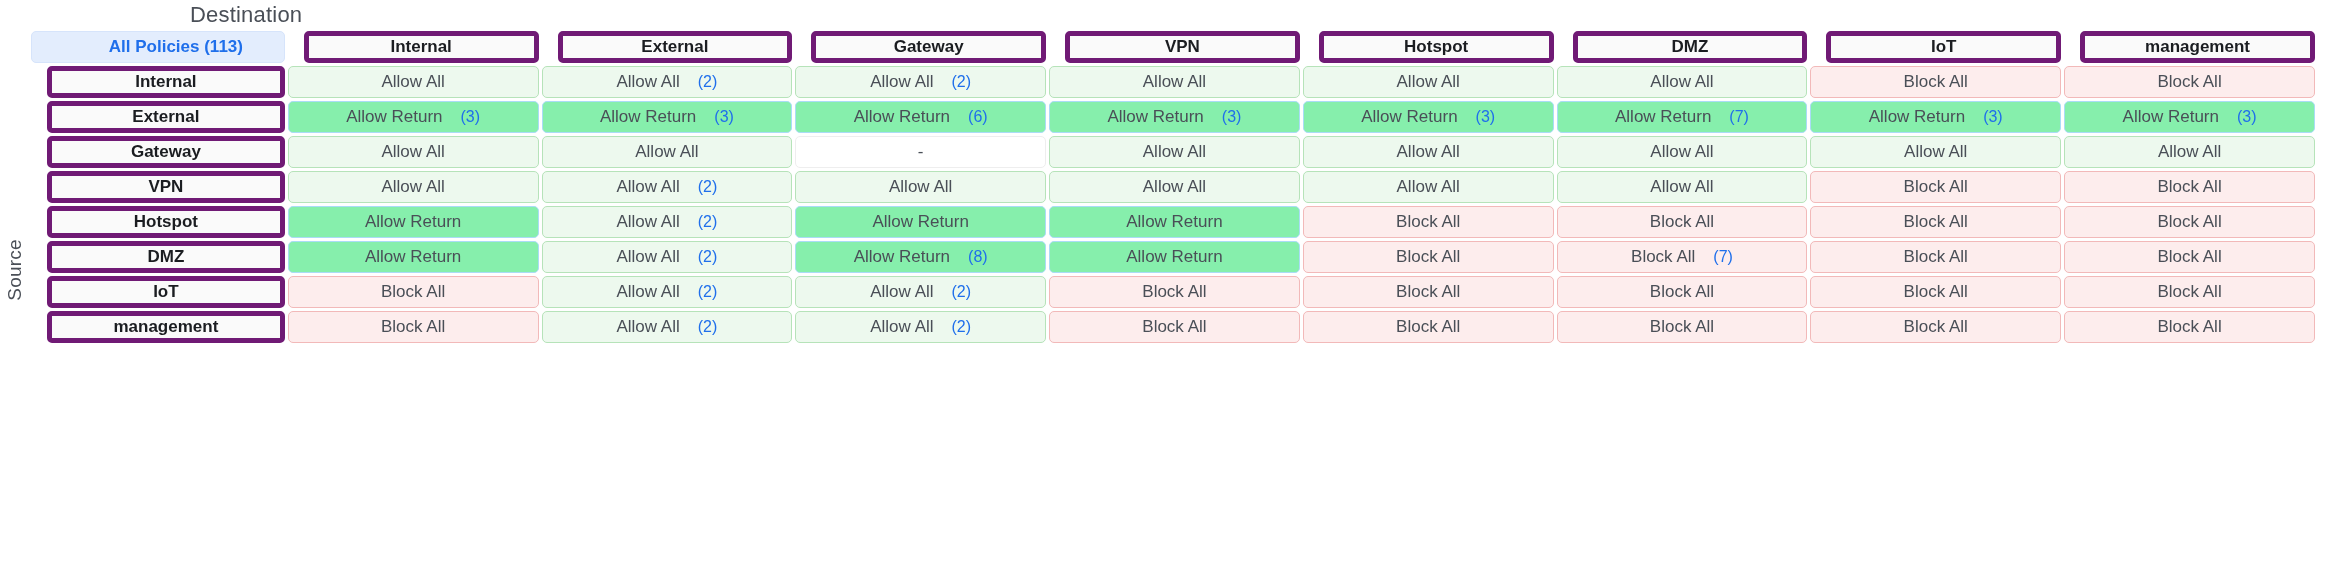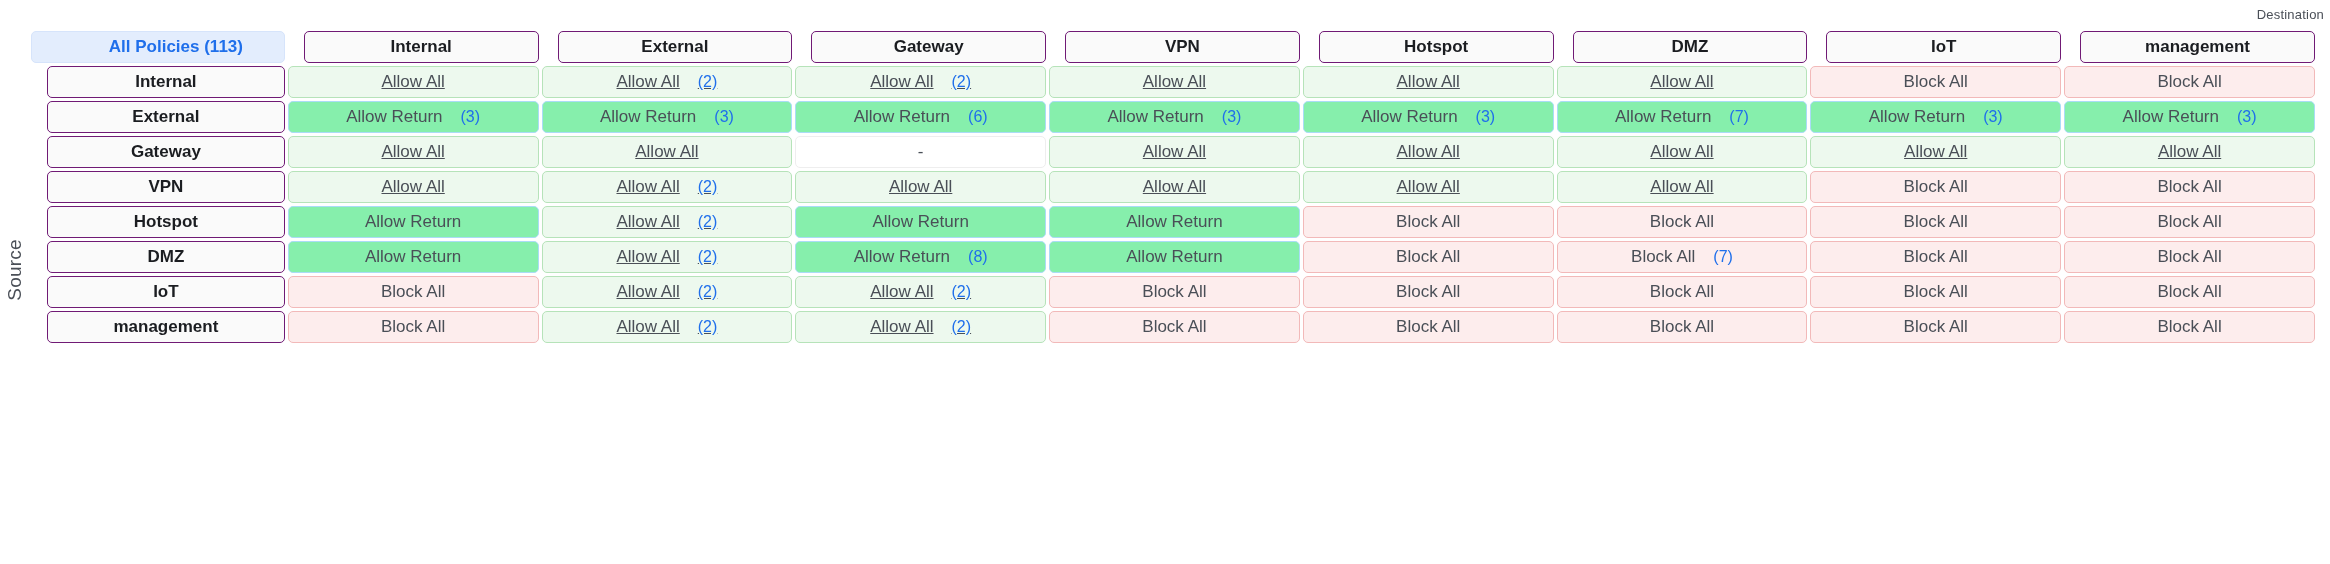--- a/index.html
+++ b/index.html
@@ -15,22 +15,22 @@
     position: relative;
     overflow: hidden;
   }
 
   
   .dest-axis-label {
     position: absolute;
     top: 4px;
     left: 190px;
     width: 2134px;
-    text-align: right;
-    font-size: 13px;
+    text-align: left;
+    font-size: 22px;
     color: #4a4f57;
     letter-spacing: .2px;
     line-height: 22px;
   }
 
   
   .src-axis-label {
     position: absolute;
     left: 2px;
     top: 30px;
@@ -81,37 +81,36 @@
     font-size: 17px;
     line-height: 20px;
     white-space: nowrap;
     position: relative;
     padding: 0 8px;
   }
 
   
   .cell.head {
     background: #fafafa;
-    border: 1px solid #701a75;
+    border: 5px solid #701a75;
     color: #1b1d21;
     margin-left: 16px;
   }
   .cell.corner {
     background: #e3edfd;
     border: 1px solid #d6e4fb;
     color: #1f6feb;
     padding-left: 44px;
   }
 
   
   .cell.allow-all {
     background: #edf9ee;
     border: 1px solid #b6e3b9;
     color: #4a4f57;
-    text-decoration: underline;
   }
   .cell.allow-return {
     background: #86efac;
     border: 1px solid #aadcf6;
     color: #4a4f57;
   }
   .cell.block-all {
     background: #fdeded;
     border: 1px solid #f2b9b9;
     color: #4a4f57;

